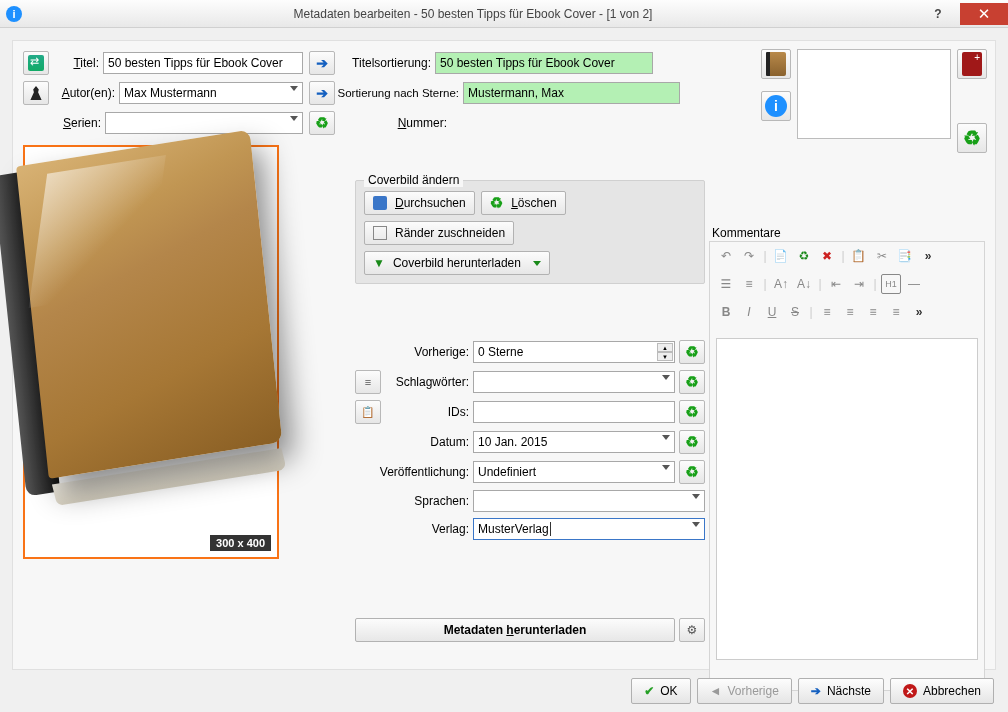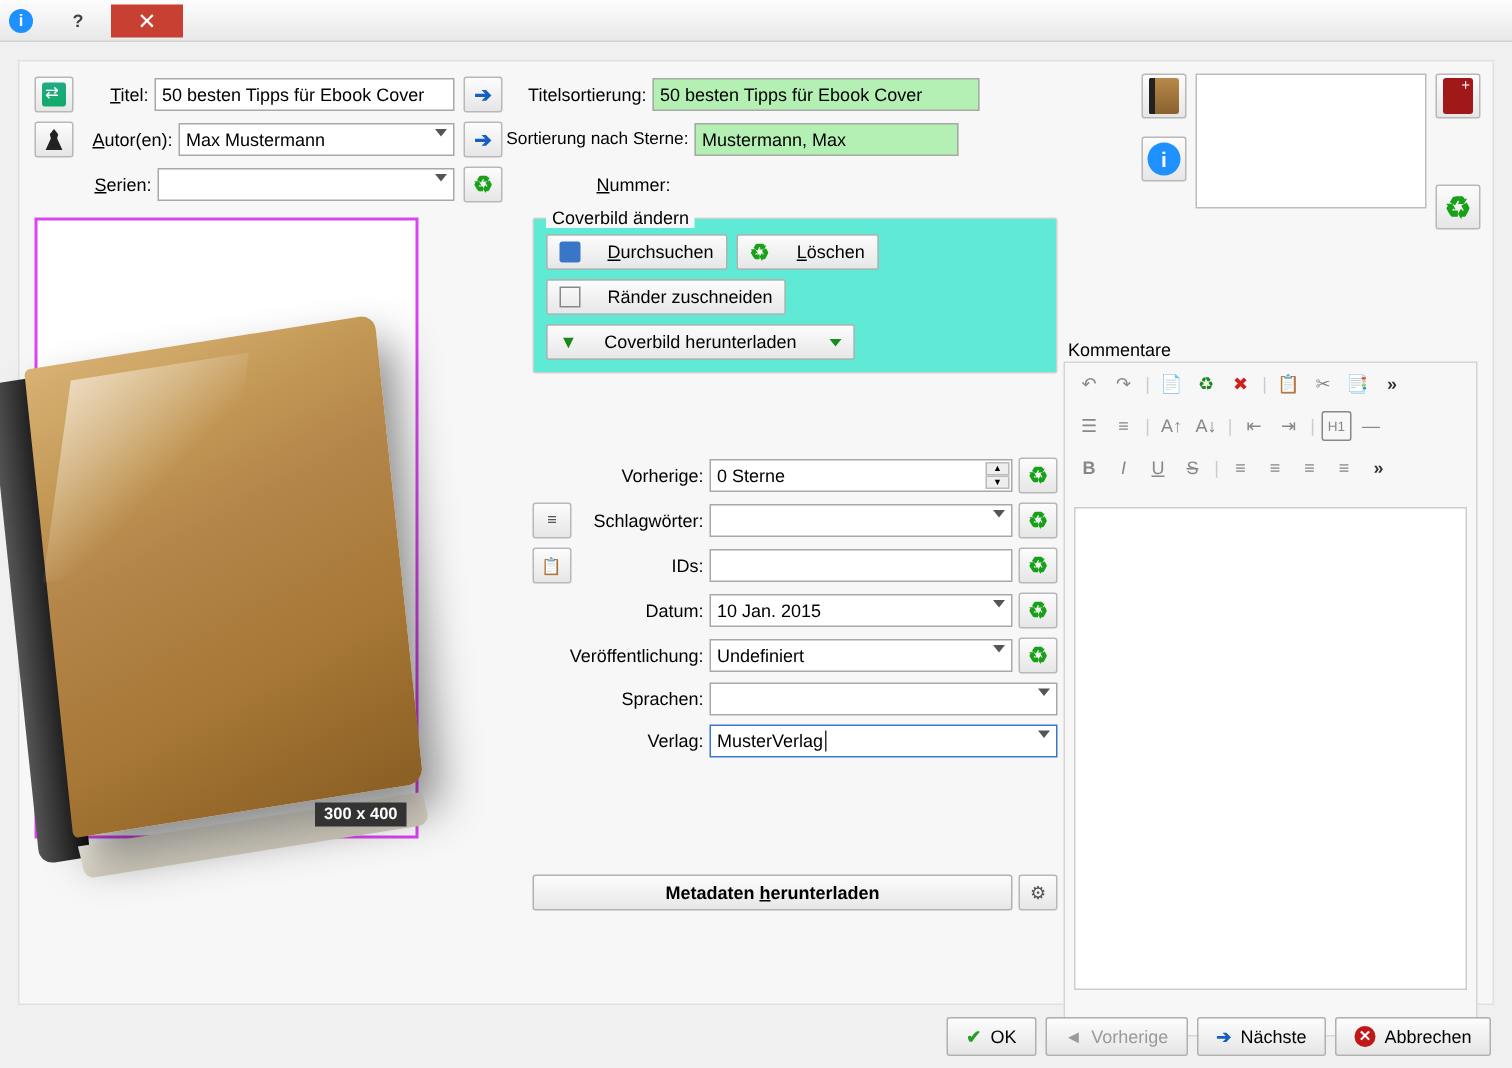--- a/index.html
+++ b/index.html
@@ -36,32 +36,32 @@
 .ico-swap::after{content:'⇄';color:#fff;font-size:11px;position:absolute;left:2px;top:0;}
 .ico-arrow { color:#1560c0; font-size:14px; font-weight:bold; }
 .ico-recycle { color: #18a018; font-size: 15px; font-weight:bold; }
 .ico-person { background:#222; width:14px;height:14px; clip-path: polygon(50% 0,70% 25%,65% 45%,90% 100%,10% 100%,35% 45%,30% 25%); }
 .ico-info { width:22px;height:22px;border-radius:50%;background:#1e90ff;color:#fff;text-align:center;line-height:22px;font-weight:bold;font-size:14px;}
 .ico-book { width:20px;height:24px;background:linear-gradient(#b8894a,#8a622e);border-left:4px solid #222;border-radius:1px 2px 2px 1px;}
 .ico-redbook { width:20px;height:24px;background:#a01818;border-radius:2px;position:relative;}
 .ico-redbook::after{content:'+';color:#fff;position:absolute;right:2px;top:0;font-size:10px;}
 
 
-.cover-box { border: 2px solid #d946ef; width: 256px; height: 414px; background:#fff; position: relative; display:flex;align-items:flex-end;justify-content:center; }
+.cover-box { border: 2px solid #f97316; width: 256px; height: 414px; background:#fff; position: relative; display:flex;align-items:flex-start;justify-content:center; }
 .cover-book { width: 250px; height: 330px; position: relative; transform: rotate(-6deg) skewY(-3deg); }
 .cover-book .spine { position:absolute; left:-18px; top:6px; width:34px; height:322px; background: linear-gradient(90deg,#555,#111); border-radius:6px 0 0 10px; }
 .cover-book .front { position:absolute; left:6px; top:0; width:236px; height:314px; background: linear-gradient(160deg,#d8b274 0%,#c19653 25%,#b4864a 40%,#a67735 70%,#8a5f24 100%); border-radius:4px 10px 10px 4px; box-shadow: 10px 18px 30px rgba(0,0,0,.45); }
 .cover-book .shine { position:absolute; left:20px; top:12px; width:120px;height:130px; background: linear-gradient(135deg,rgba(255,255,255,.55),rgba(255,255,255,0) 60%); transform: skewX(-14deg); }
 .cover-book .pages { position:absolute; left:10px; bottom:-12px; width:232px;height:22px; background:linear-gradient(#f6f2e8,#d8d2c2); border-radius:0 0 8px 6px; transform: skewX(8deg);}
 .size-badge { position:absolute; right:6px; bottom:6px; background:#333;color:#fff;padding:2px 6px;font-size:11px;font-weight:bold;}
 
 
-.groupbox { border:1px solid #d0d0d0; border-radius:2px; padding: 10px 8px 8px 8px; position:relative; background:#5eead4; }
+.groupbox { border:1px solid #d0d0d0; border-radius:2px; padding: 10px 8px 8px 8px; position:relative; background:#e5e5e5;margin-top:35px; }
 .groupbox > .legend { position:absolute; top:-8px; left:8px; background:#f7f7f7; padding:0 4px; color:#000; font-size:12px;}
-.toolbtn { height:24px; border:1px solid #b2b2b2; background: linear-gradient(#fcfcfc,#e7e7e7); border-radius:2px; padding: 0 8px; display:inline-flex; align-items:center; gap:18px; cursor:pointer; }
+.toolbtn { height:24px; border:1px solid #b2b2b2; background: linear-gradient(#fcfcfc,#e7e7e7); border-radius:2px; padding: 0 8px; display:inline-flex; align-items:center; gap:8px; cursor:pointer; }
 .toolbtn .tri { border-left:4px solid transparent;border-right:4px solid transparent;border-top:5px solid #444; margin-left:4px;}
 .toolbtn.green .tri{ border-top-color:#1a8a1a;}
 .small-ico { width:14px;height:14px;display:inline-block; }
 
 
 .comments-box { border:1px solid #d5d5d5; position:absolute; right:10px; top:200px; width:276px; height:450px; background:#f7f7f7; }
 .comments-title { position:absolute; top:-16px; left:2px; font-size:12px; color:#000;}
 .tb-row { display:flex; gap:3px; padding:4px 6px; align-items:center; flex-wrap:nowrap; }
 .tb-ico { width:20px;height:20px; display:flex;align-items:center;justify-content:center; color:#888; font-size:12px; border-radius:2px;}
 .tb-ico.sep { width:6px; color:#ccc; }
@@ -92,20 +92,21 @@
 
 .maincols { display:flex; gap:14px; margin-top:10px; }
 .leftcol { width:318px; }
 .midcol { width:350px; }
 </style>
 </head>
 <body>
 
 <div class="titlebar">
   <div class="info-ico">i</div>
+  <div class="title">Metadaten bearbeiten - 50 besten Tipps für Ebook Cover -   [1 von 2]</div>
   <div class="btns">
     <div class="btn help">?</div>
     <div class="btn close">✕</div>
   </div>
 </div>
 
 <div class="outer">
 <div class="panel">
 
   <div class="toprow">
@@ -131,21 +132,21 @@
     <div class="label" style="width:70px"><span><u>A</u>utor(en):</span></div>
     <div class="combo" style="width:184px">
           <span>Max Mustermann</span>
           <div class="arrow"></div>
         </div>
     <div style="width:6px"></div>
     <div class="iconbtn">
           <span class="ico-arrow">➔</span>
         </div>
     <div class="label" style="width:128px;font-size:11.5px">Sortierung nach Sterne:</div>
-    <div class="combo green-highlight" style="width:176px">
+    <div class="combo green-highlight" style="width:217px">
           <span>Mustermann, Max</span>
         </div>
   </div>
 
   <div class="toprow">
     <div style="width:26px"></div>
     <div class="label" style="width:56px"><span><u>S</u>erien:</span></div>
     <div class="combo" style="width:198px">
           <span></span>
           <div class="arrow"></div>

